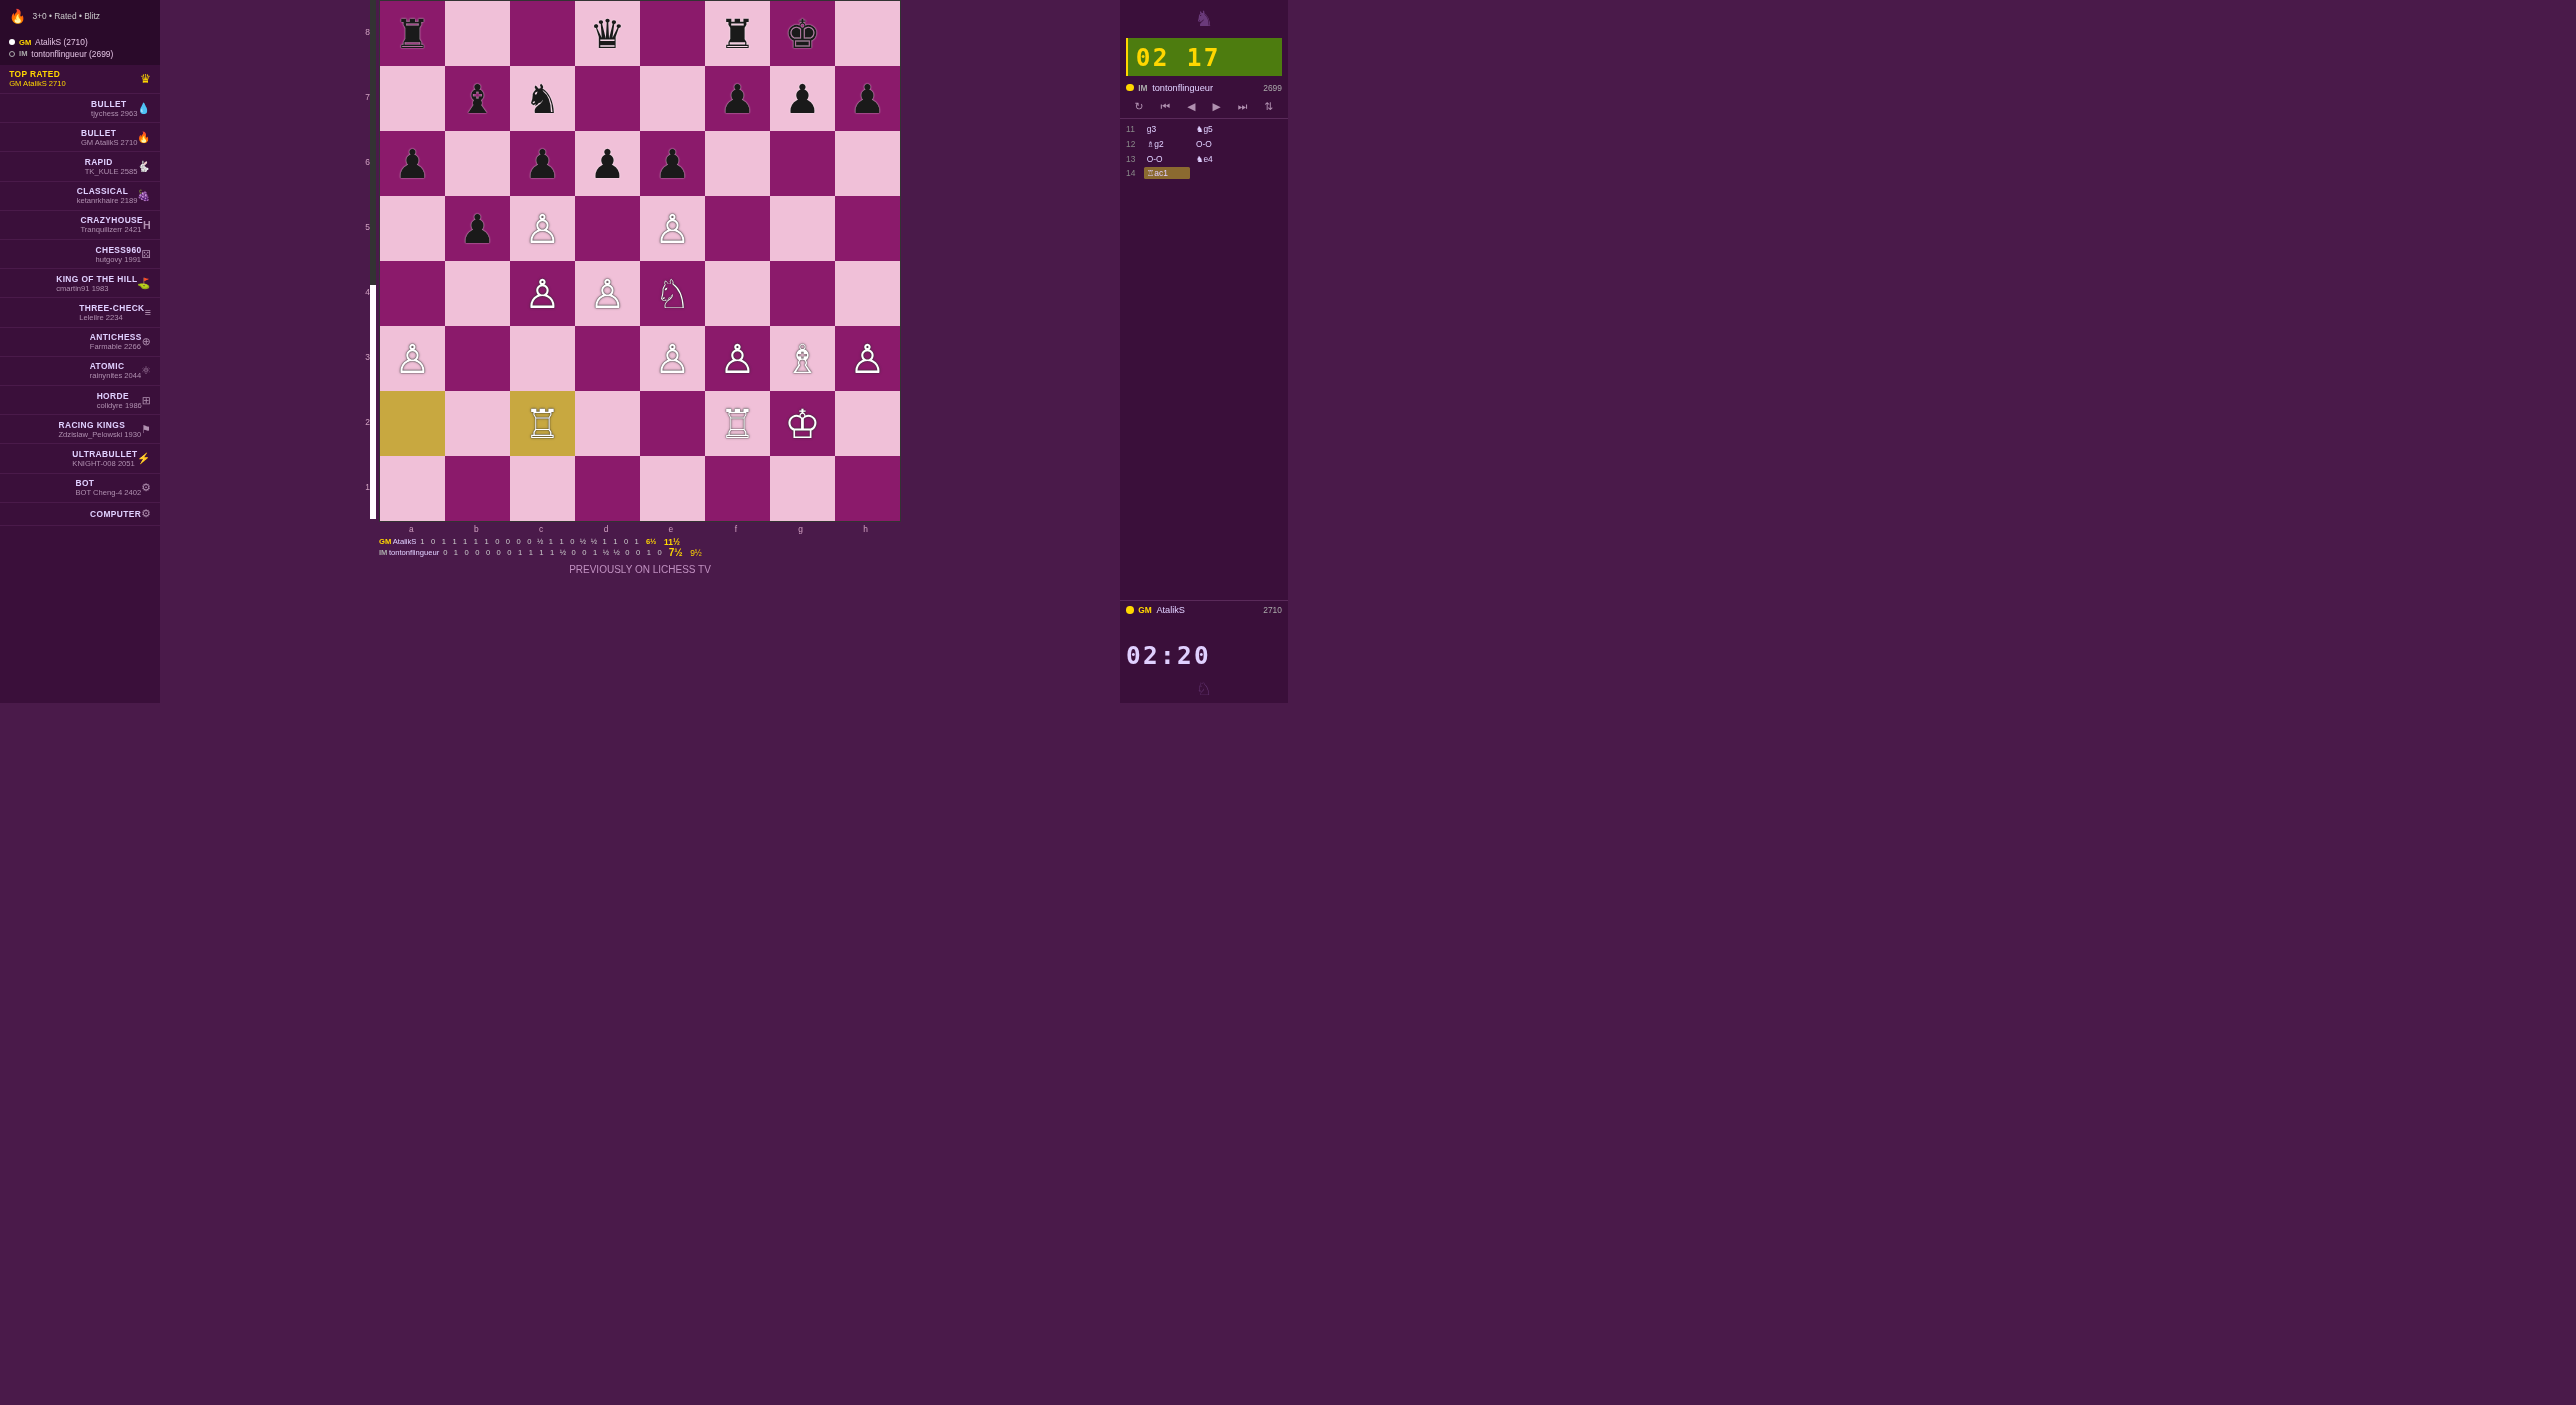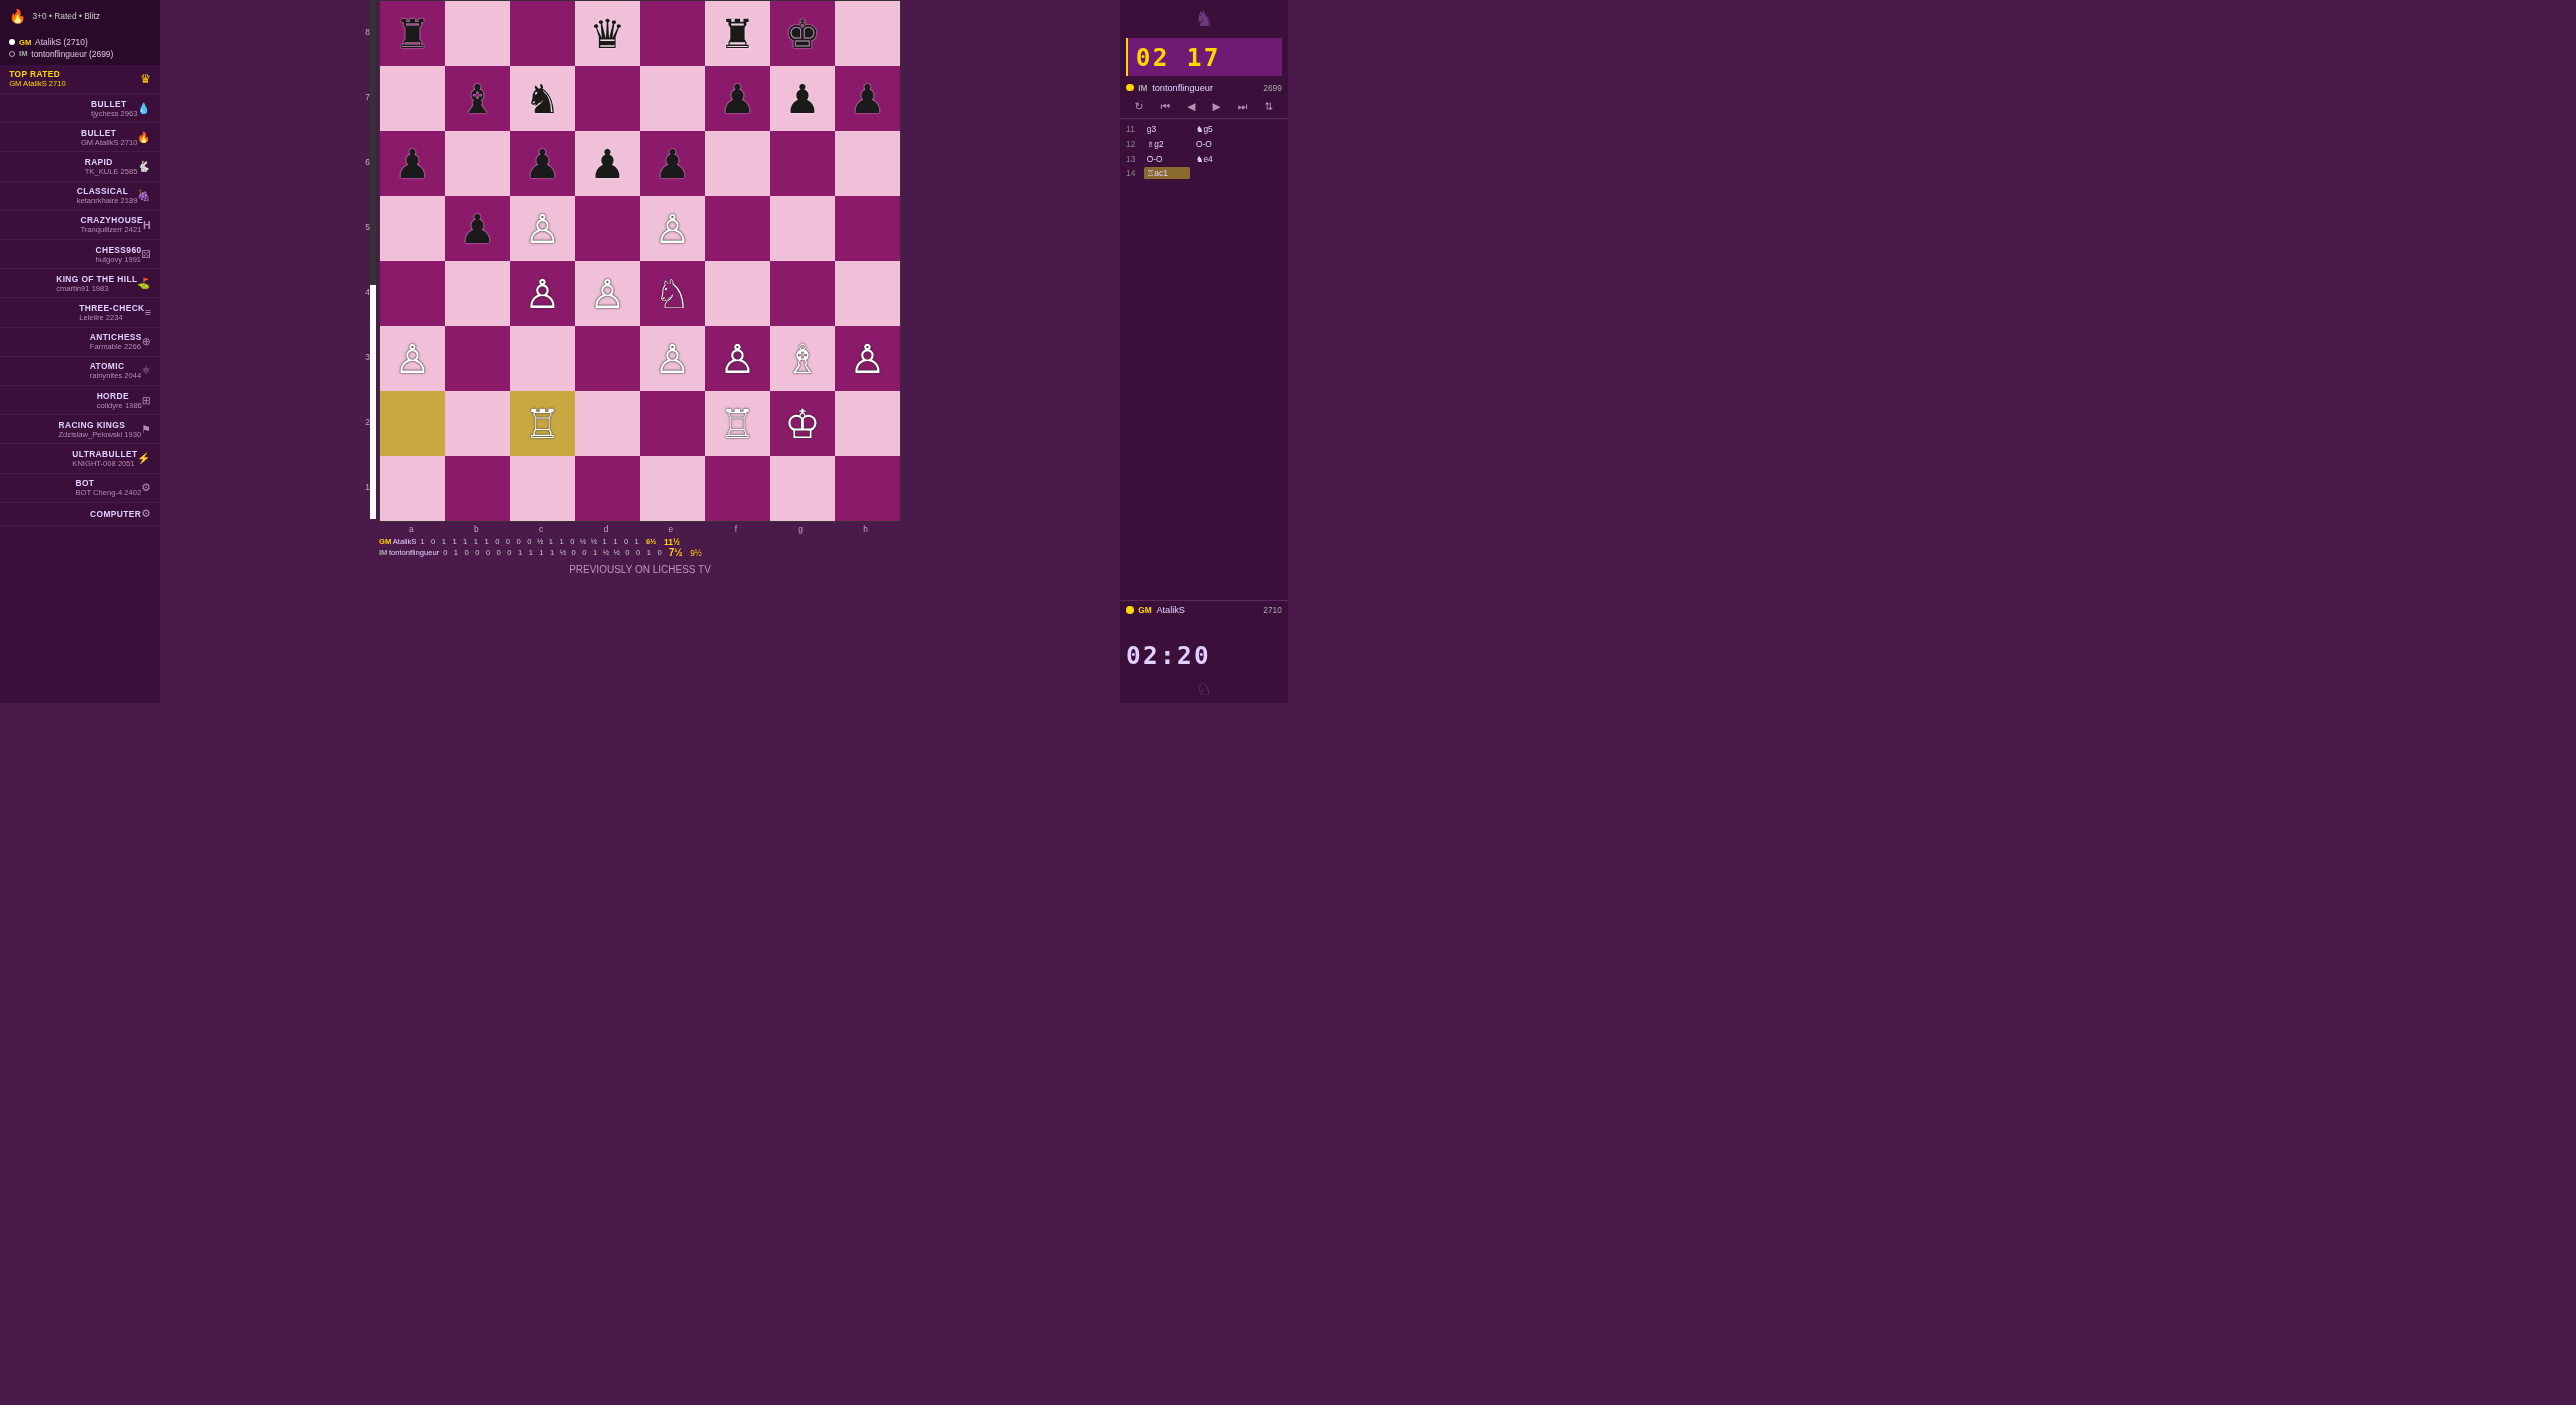--- a/index.html
+++ b/index.html
@@ -616,21 +616,21 @@
 
       <div class="previously-label">PREVIOUSLY ON LICHESS TV</div>
     </div>
   </div>
 </div>
 
 <div class="right-panel">
   <div class="knight-icon-top">♞</div>
 
   <div style="padding: 3.1px 6.1px;">
-    <div style="font-size:24.4px;font-weight:bold;color:#ffd700;letter-spacing:2.3px;font-family:monospace;background:#701a75;padding:4.6px 7.6px;border-left:2.3px solid #ffd700;">
+    <div style="font-size:24.4px;font-weight:bold;color:#ffd700;letter-spacing:2.3px;font-family:monospace;background:#4d7c0f;padding:4.6px 7.6px;border-left:2.3px solid #ffd700;">
       <span>02 17</span>
     </div>
   </div>
 
   <div class="player-info-row">
     <span class="player-dot-yellow"></span>
     <span style="color:#aaa;font-size:8.4px;font-weight:bold;">IM</span>
     <span class="player-name">tontonflingueur</span>
     <span class="player-rating">2699</span>
   </div>

